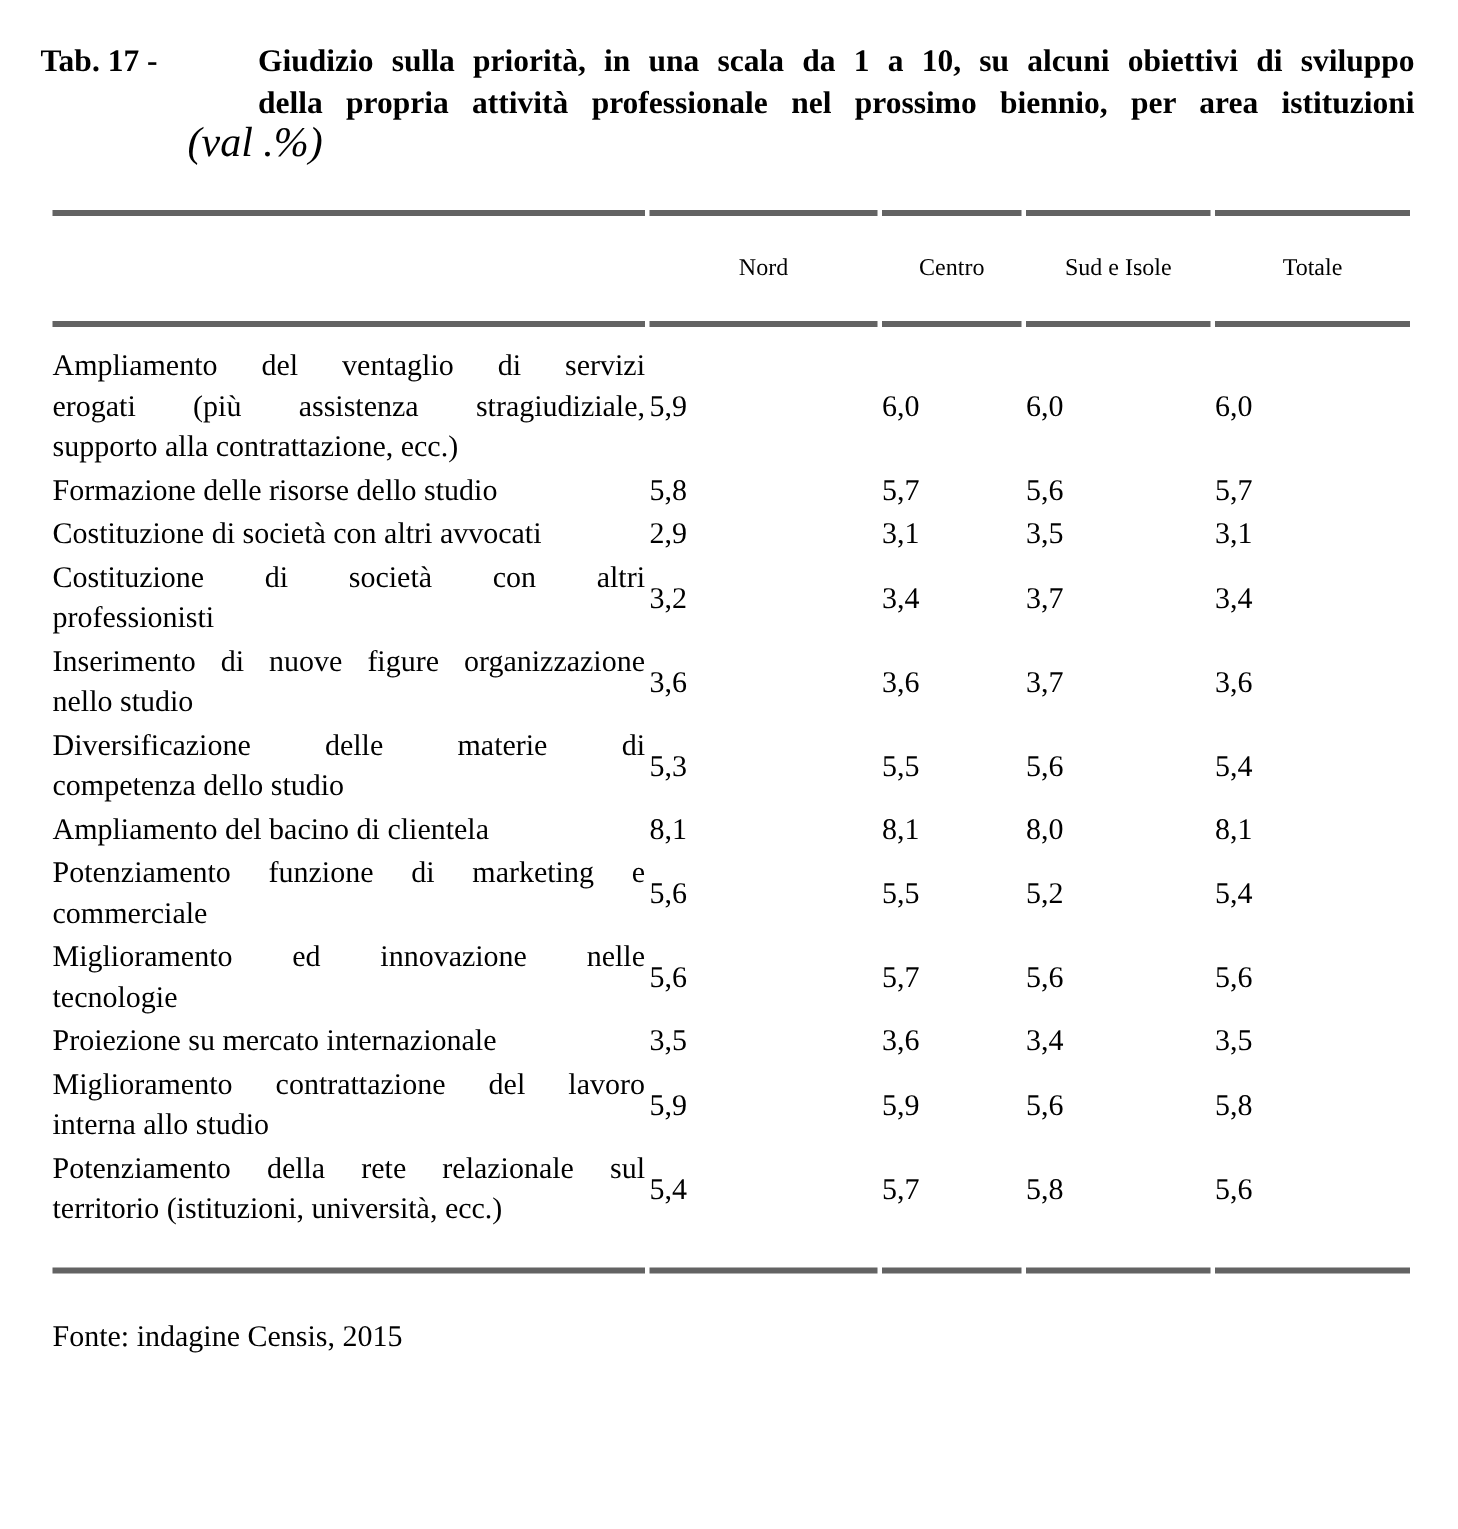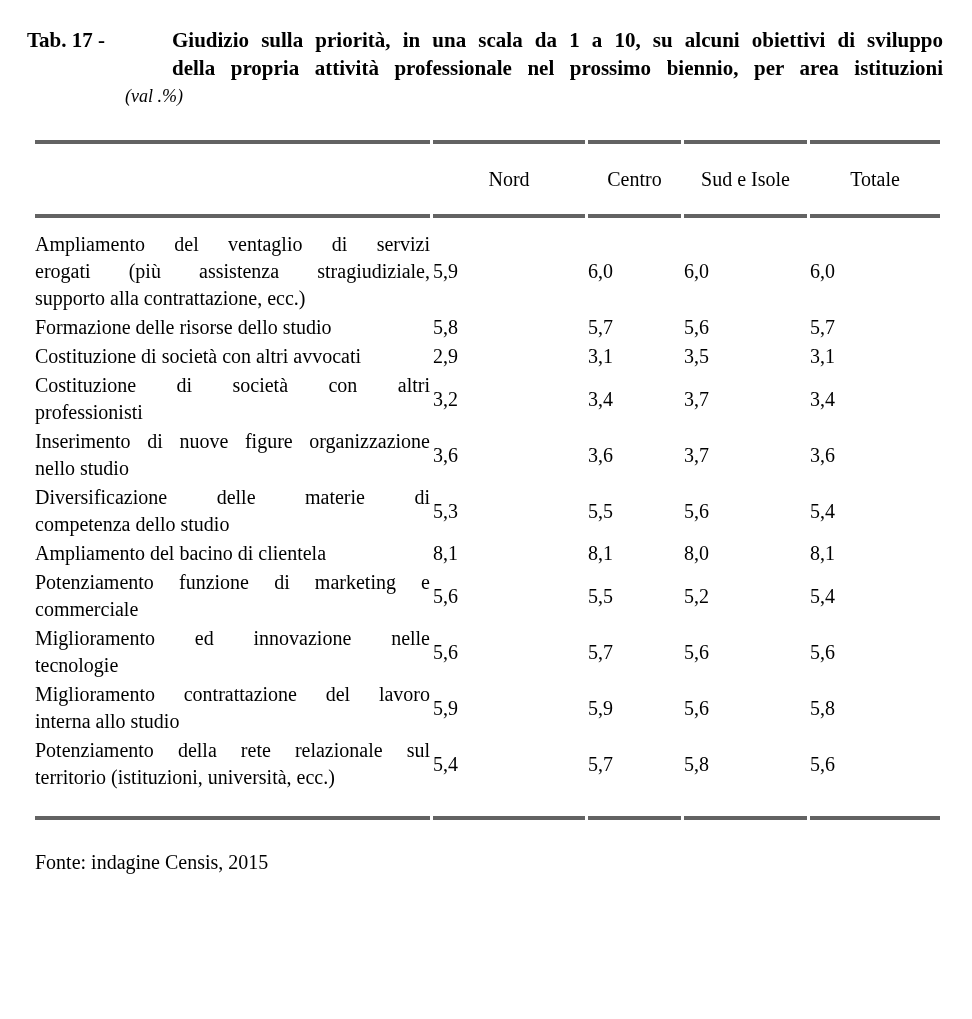--- a/index.html
+++ b/index.html
@@ -13,39 +13,39 @@
   
   .title-block { display: flex; width: 916px; }
   .title-label {
     flex: 0 0 98px; font-weight: bold; font-size: 21px; line-height: 28px; white-space: nowrap;
   }
   .title-main { flex: 1; }
   .title-line {
     font-weight: bold; font-size: 21px; line-height: 28px;
     text-align: justify; text-align-last: justify; margin-left: 47px;
   }
-  .title-sub { font-style: italic; font-size: 18px; line-height: 28px; }
+  .title-sub { font-style: italic; font-size: 28px; line-height: 28px; }
 
   
   table.priority {
     border-collapse: separate; border-spacing: 3px 0;
     table-layout: fixed; width: 908px;
     margin: 30px 0 0 5px;
   }
   col.c-label  { width: 395px; }
   col.c-nord   { width: 152px; }
   col.c-centro { width: 93px; }
   col.c-sud    { width: 123px; }
   col.c-totale { width: 130px; }
 
   thead th {
     border-top: 4px solid #636363;
     border-bottom: 4px solid #636363;
     height: 70px; vertical-align: middle;
-    font-weight: normal; font-size: 20px; text-align: center; padding: 0; margin-top: 33px;
+    font-weight: normal; font-size: 16px; text-align: center; padding: 0; margin-top: 33px;
   }
   tbody td { font-size: 20px; line-height: 27px; padding: 1px 0; }
   td.label-cell { vertical-align: middle; text-align: left; }
   td.value-cell { vertical-align: middle; text-align: left; }
   tbody tr:first-child td { padding-top: 13px; }
   tbody tr:last-child td { padding-bottom: 25px; border-bottom: 4px solid #636363; }
   .line { white-space: normal; }
   .line.just { text-align: justify; text-align-last: justify; }
 
   .source-note { margin: 29px 0 0 8px; font-size: 20px; line-height: 26px; }
@@ -165,20 +165,29 @@
             <div class="line just">Miglioramento ed innovazione nelle</div>
             <div class="line">tecnologie</div>
           </td>
           <td class="value-cell">5,6</td>
           <td class="value-cell">5,7</td>
           <td class="value-cell">5,6</td>
           <td class="value-cell">5,6</td>
         </tr>
         <tr>
           <td class="label-cell">
+            <div class="line">Proiezione su mercato internazionale</div>
+          </td>
+          <td class="value-cell">3,5</td>
+          <td class="value-cell">3,6</td>
+          <td class="value-cell">3,4</td>
+          <td class="value-cell">3,5</td>
+        </tr>
+        <tr>
+          <td class="label-cell">
             <div class="line just">Miglioramento contrattazione del lavoro</div>
             <div class="line">interna allo studio</div>
           </td>
           <td class="value-cell">5,9</td>
           <td class="value-cell">5,9</td>
           <td class="value-cell">5,6</td>
           <td class="value-cell">5,8</td>
         </tr>
         <tr>
           <td class="label-cell">

